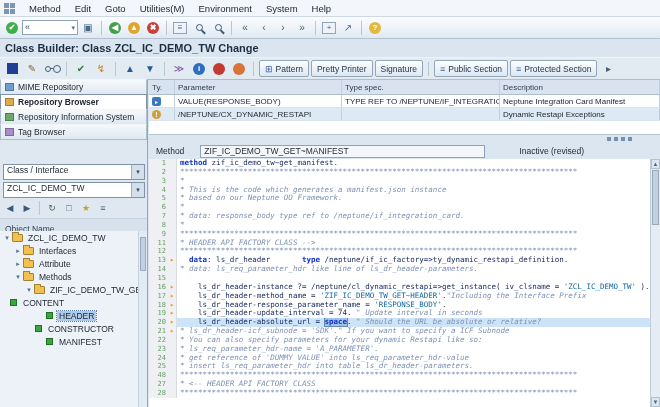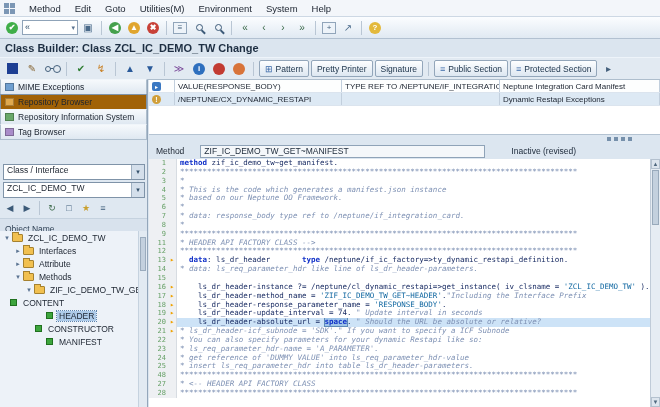--- a/index.html
+++ b/index.html
@@ -27,21 +27,21 @@
 
 #titlebar{position:absolute;top:39px;left:0;right:0;height:18px;display:flex;align-items:center;padding-left:5px;font-size:11px;font-weight:bold;color:#1d2e42}
 
 #apptoolbar{position:absolute;top:57px;left:0;right:0;height:23px;background:#e2eaf2;border-bottom:1px solid #aebecd;border-top:1px solid #eef4fa;display:flex;align-items:center;gap:2px;padding-left:3px;white-space:nowrap;overflow:hidden}
 .abtn{height:17px;border:1px solid #93a6ba;border-radius:2px;background:linear-gradient(#fdfeff,#dde7f1);font-family:"Liberation Sans",sans-serif;font-size:8.5px;color:#20374e;padding:0 5px;display:inline-flex;align-items:center;gap:3px;cursor:default;flex:none}
 .abtn-ico{color:#3a68a8;font-size:9px}
 
 #main{position:absolute;top:80px;left:0;right:0;bottom:0}
 #sidebar{position:absolute;top:0;left:0;width:148px;bottom:0;background:#dfe8f1;border-right:1px solid #93a6ba}
 .navbtn{height:16px;border:1px solid #aebecd;border-top-color:#f0f5fa;background:linear-gradient(#f6f9fc,#dfe8f1);display:flex;align-items:center;gap:4px;padding-left:4px;font-size:8.5px;margin-top:-1px;white-space:nowrap;overflow:hidden}
-.navbtn.active{background:#a16207;border:1px solid #7f93a8;font-weight:normal}
+.navbtn.active{background:#ffffff;border:1px solid #7f93a8;font-weight:bold}
 .navico{width:9px;height:8px;border:1px solid rgba(0,0,0,.25);display:inline-block;flex:none}
 .field{position:absolute;left:3px;width:142px;height:16px;background:#fff;border:1px solid #7f93a8;display:flex;align-items:flex-start;justify-content:space-between;padding-left:3px;font-size:8.5px;white-space:nowrap;overflow:hidden}
 .combo-arrow{width:13px;height:14px;background:#d4dfeb;border-left:1px solid #9fb0c1;display:flex;align-items:center;justify-content:center;font-size:7px;color:#33506b;flex:none}
 #iconrow{position:absolute;top:120px;left:2px;right:2px;height:16px;display:flex;align-items:center;gap:1px}
 #iconrow .tico{width:16px;height:15px;font-size:9px}
 #treeheader{position:absolute;top:138px;left:0;right:0;height:22px;background:#d8e2ed;border-top:1px solid #c5d2df;border-bottom:1px solid #b4c3d2;font-size:8.5px;padding-left:5px;display:flex;align-items:center;color:#2c3e52}
 #tree{position:absolute;top:151px;left:0;right:9px;bottom:0;background:#edf2f8;overflow:hidden}
 .trow{height:13px;display:flex;align-items:center;font-size:8.5px;white-space:nowrap}
 .texp{width:8px;font-size:7px;color:#5a7391;text-align:center;flex:none}
 .ficon{width:11px;height:8px;background:#f1c050;border:1px solid #a5812f;margin:0 3px 0 1px;position:relative;border-radius:1px;flex:none}
@@ -61,21 +61,21 @@
 .prow{height:13px;background:#fdfefe;border-bottom:1px solid #dbe4ee}
 .prow.pexc{background:#dde9f4}
 .pselcell{background:#f3ecc0;outline:1px solid #cdb964}
 .impico{width:9px;height:9px;background:#3a78c2;border-radius:2px;color:#fff;font-size:6px;display:inline-flex;align-items:center;justify-content:center}
 .excico{width:9px;height:9px;background:#d09f3a;border-radius:50%;color:#fff;font-size:7px;font-weight:bold;display:inline-flex;align-items:center;justify-content:center}
 #splitrow{position:absolute;top:54px;height:9px;left:0;right:0;background:#dce6f0;border-top:1px solid #b4c3d2}
 .dots{position:absolute;right:28px;top:2px;display:flex;gap:3px}
 .dots i{width:4px;height:4px;background:#7690ab;display:block}
 #methodbar{position:absolute;top:63px;height:16px;left:0;right:0;background:#dce6f0;display:flex;align-items:center;font-size:8.5px;padding-left:7px}
 #methodvalue{margin-left:16px;width:285px;height:13px;background:#f4f7fa;border:1px solid #8fa3b8;font-size:8.5px;display:flex;align-items:center;padding-left:3px;color:#1b2838;white-space:nowrap;overflow:hidden}
-#methodstatus{margin-left:26px;color:#1b2838}
+#methodstatus{margin-left:34px;color:#1b2838}
 
 #editor{position:absolute;top:79px;left:0;right:0;bottom:0;background:#fff;overflow:hidden}
 .cl{display:flex;height:8.857px;line-height:8.857px;font-family:"DejaVu Sans Mono",monospace;font-size:7.5px;white-space:pre}
 .gnum{width:19px;background:#eef0f3;color:#66a066;text-align:right;padding-right:2px;font-size:7px;flex:none}
 .gmark{width:9px;background:#eef0f3;color:#efa200;font-size:7px;text-align:center;flex:none;border-right:1px solid #d7dce2}
 .ctext{flex:1;padding-left:3px;color:#12255e;overflow:hidden}
 .hlrow .ctext{background:#cde3f7}
 .kw{color:#1030c8;font-weight:bold}
 .str{color:#0f66a0}
 .cm{color:#7e91b4;font-style:italic}
@@ -205,21 +205,21 @@
       </button>
       <span class="tico" style="color: rgb(68, 96, 124);">▸</span>
     </span>
 </div>
 
 <div id="main">
   <div id="sidebar">
     <div>
         <div class="navbtn">
           <span class="navico" style="background: rgb(111, 159, 208);"></span>
-          <span class="navlbl">MIME Exceptions</span>
+          <span class="navlbl">MIME Repository</span>
         </div>
         <div class="navbtn active">
           <span class="navico" style="background: rgb(224, 169, 78);"></span>
           <span class="navlbl">Repository Browser</span>
         </div>
         <div class="navbtn">
           <span class="navico" style="background: rgb(105, 168, 105);"></span>
           <span class="navlbl">Repository Information System</span>
         </div>
         <div class="navbtn">
@@ -294,20 +294,26 @@
           <span class="tlbl">MANIFEST</span>
         </div>
       </div>
     <div id="treescroll">
         <span class="thumb"></span>
       </div>
   </div>
 
   <div id="content">
     <div id="paramtable">
+      <div class="phead-row">
+          <span class="pcell phead">Ty.</span>
+          <span class="pcell phead">Parameter</span>
+          <span class="pcell phead">Type spec.</span>
+          <span class="pcell phead">Description</span>
+        </div>
       <div>
           <div class="prow">
             <span class="pcell">
               <span class="impico">▸</span>
             </span>
             <span class="pcell">VALUE(RESPONSE_BODY)</span>
             <span class="pcell">TYPE REF TO /NEPTUNE/IF_INTEGRATION_CARD</span>
             <span class="pcell">Neptune Integration Card Manifest</span>
           </div>
           <div class="prow pexc">

